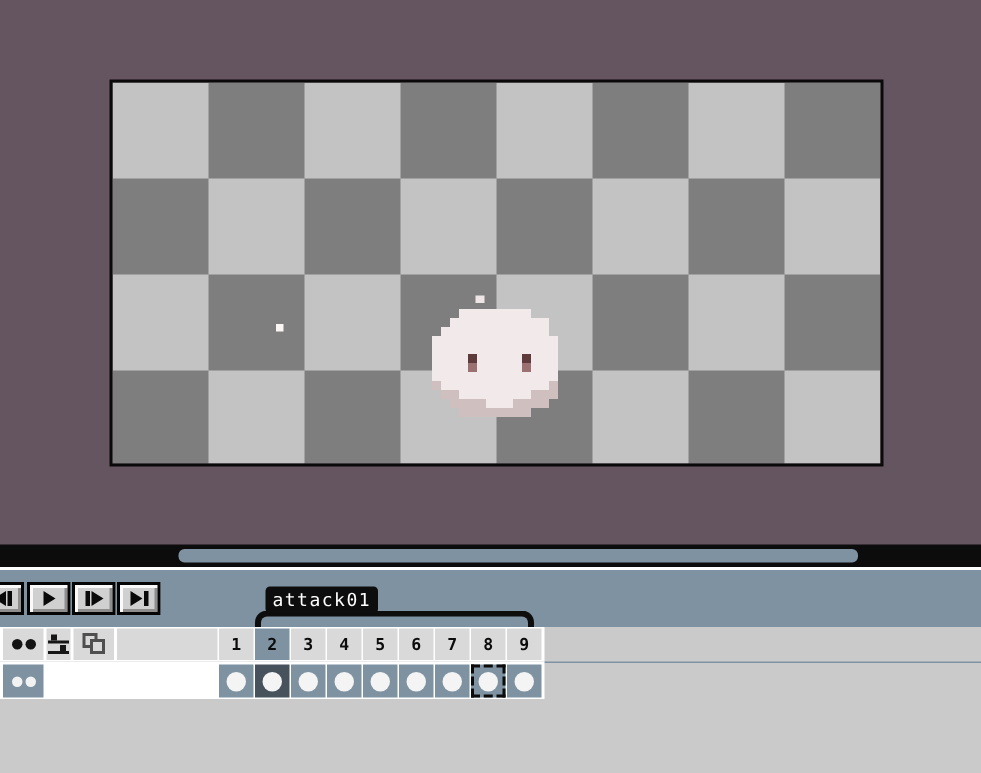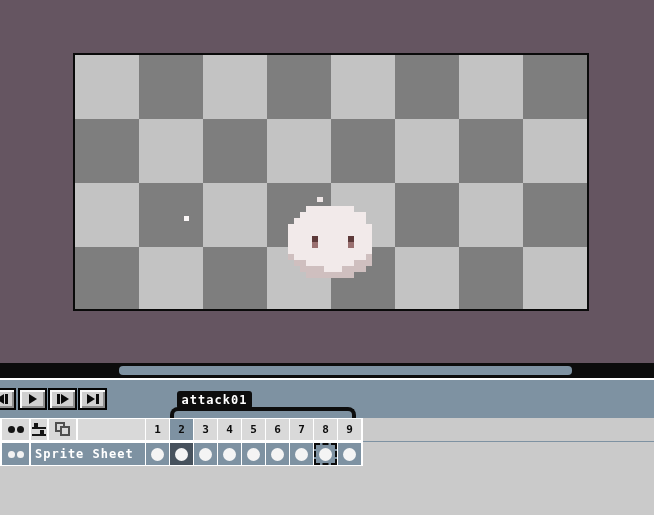--- a/index.html
+++ b/index.html
@@ -28,21 +28,21 @@
     display:flex;align-items:center;justify-content:center;gap:1px;padding:0;}
   .tri-r{width:0;height:0;border-top:5px solid transparent;border-bottom:5px solid transparent;border-left:8px solid #0a0a0a;}
   .tri-l{width:0;height:0;border-top:5px solid transparent;border-bottom:5px solid transparent;border-right:8px solid #0a0a0a;}
   .bar{width:3px;height:10px;background:#0a0a0a;}
 
   
   .tag-bracket{position:absolute;left:170px;top:27px;width:186px;height:11px;
     border-top:4px solid #0d0d0d;border-left:4px solid #0d0d0d;border-right:4px solid #0d0d0d;
     border-radius:8px 8px 0 0;}
   .tag-label{position:absolute;left:177px;top:11px;width:75px;height:18px;background:#0d0d0d;color:#ffffff;
-    border-radius:3px;font-size:12px;font-weight:bold;letter-spacing:1px;line-height:18px;text-align:center;z-index:3;}
+    border-radius:3px;font-size:12px;font-weight:normal;letter-spacing:1px;line-height:18px;text-align:center;z-index:3;}
 
   
   .row{position:absolute;left:0;width:654px;background:#cacaca;}
   .row .cells-bg{position:absolute;left:0;top:0;width:363px;height:100%;background:#ffffff;}
   .hdr-row{top:38px;height:23px;}
   .row-gap{position:absolute;left:0;top:61px;width:363px;height:1px;background:#ffffff;}
   .cel-row{top:62px;height:24px;}
   .cell{position:absolute;top:1px;}
   .hdr-cell{height:21px;background:#d9d9d9;}
   .slate-cell{height:22px;background:#7e92a2;}
@@ -291,21 +291,20 @@
     <div class="row-gap"></div>
 
     <div class="row cel-row">
       <div class="cells-bg"></div>
       <div class="cell slate-cell" style="left:2px;width:27px;">
         <div class="eyes light">
             <i></i>
             <i></i>
           </div>
       </div>
-      <div class="cell slate-cell layer-name" style="left:31px;width:114px;">Sprite Sheet</div>
       <div id="cels">
           <div class="cel" style="position: absolute; top: 1px; left: 146px;">
             <div class="dot"></div>
           </div>
           <div class="cel active" style="position: absolute; top: 1px; left: 170px;">
             <div class="dot"></div>
           </div>
           <div class="cel" style="position: absolute; top: 1px; left: 194px;">
             <div class="dot"></div>
           </div>

